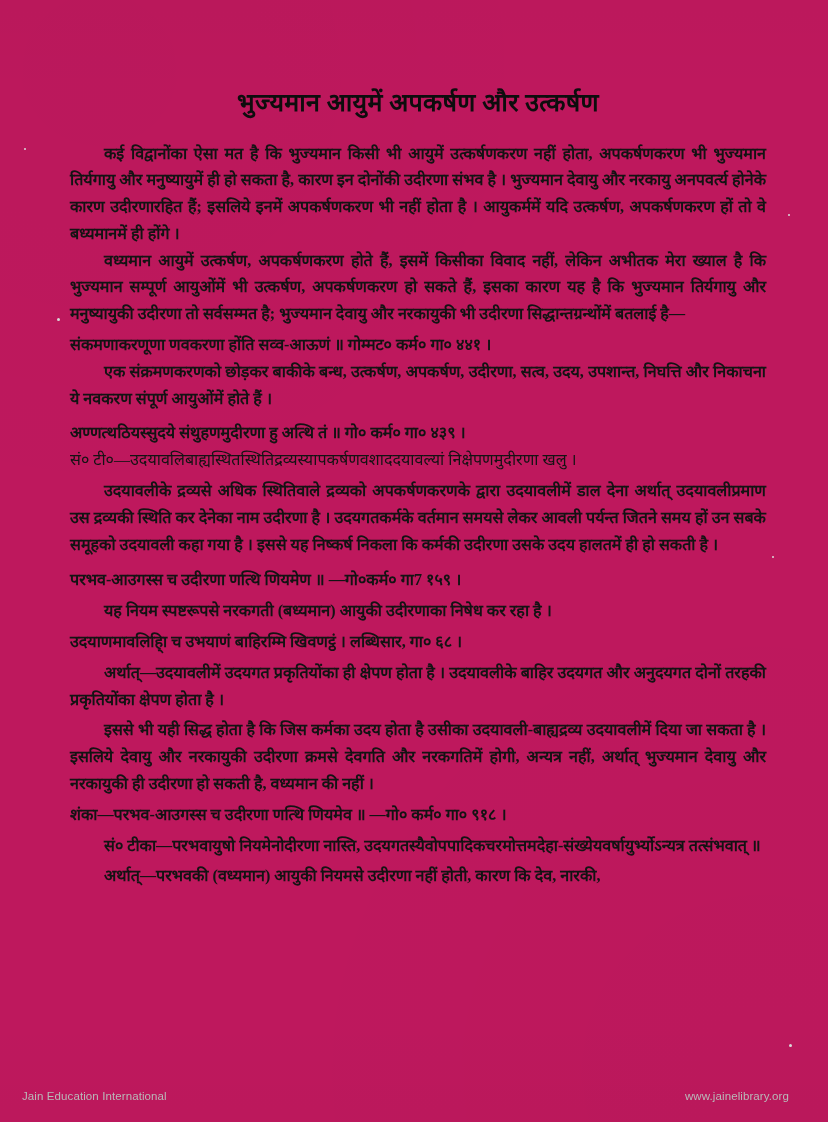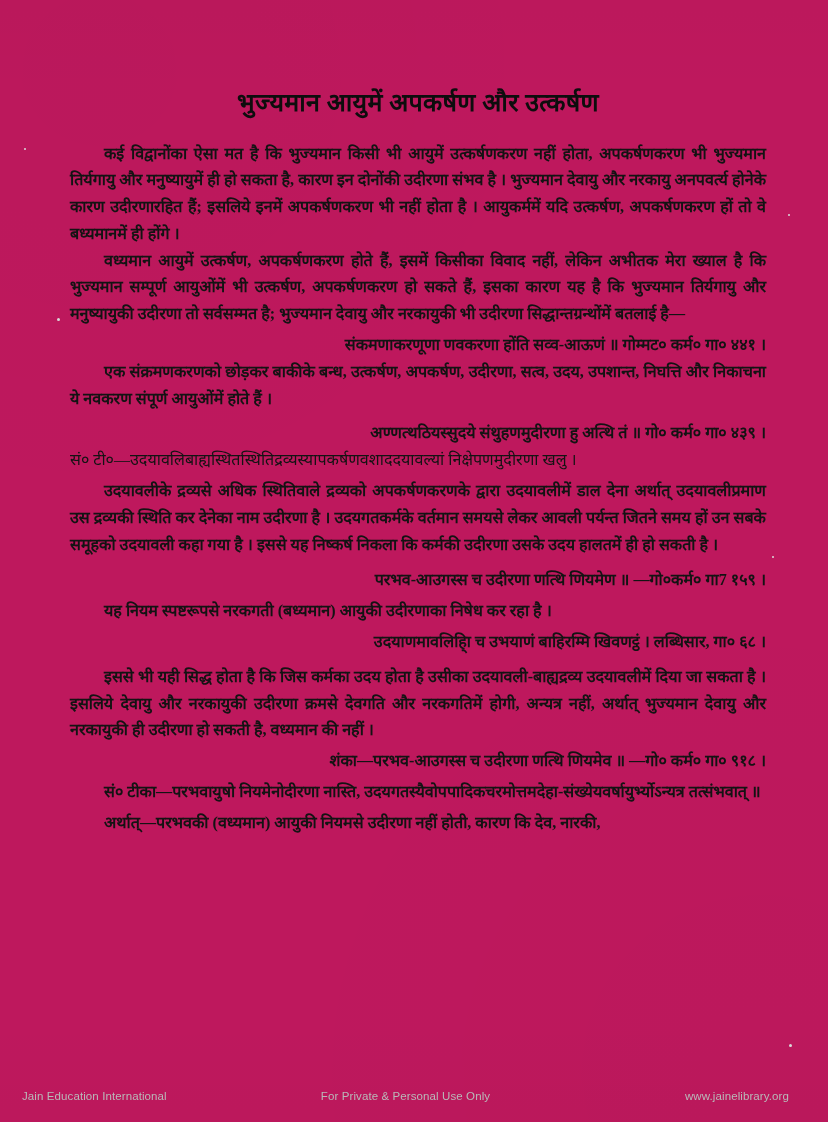--- a/index.html
+++ b/index.html
@@ -63,21 +63,21 @@
     text-justify: inter-word;
     text-indent: 34px;
     color: #131313;
     font-weight: 600;
   }
 
   p.verse {
     margin: 0;
     font-size: 16.1px;
     line-height: 26.8px;
-    text-align: right;
+    text-align: left;
     color: #131313;
     font-weight: 600;
   }
 
   p.verse-left {
     margin: 0;
     font-size: 16.1px;
     line-height: 26.8px;
     text-align: justify;
     color: #131313;
@@ -177,20 +177,21 @@
       <div class="gap-sm"></div>
 
       <p class="para">यह नियम स्पष्टरूपसे नरकगती (बध्यमान) आयुकी उदीरणाका निषेध कर रहा है ।</p>
 
       <div class="gap-sm"></div>
 
       <p class="verse">उदयाणमावलिहि्ा च उभयाणं बाहिरम्मि खिवणट्ठं । लब्धिसार, गा० ६८ ।</p>
 
       <div class="gap-sm"></div>
 
+      <p class="para">अर्थात्—उदयावलीमें उदयगत प्रकृतियोंका ही क्षेपण होता है । उदयावलीके बाहिर उदयगत और अनुदयगत दोनों तरहकी प्रकृतियोंका क्षेपण होता है ।</p>
 
       <div class="gap-sm"></div>
 
       <p class="para">इससे भी यही सिद्ध होता है कि जिस कर्मका उदय होता है उसीका उदयावली-बाह्यद्रव्य उदयावलीमें दिया जा सकता है । इसलिये देवायु और नरकायुकी उदीरणा क्रमसे देवगति और नरकगतिमें होगी, अन्यत्र नहीं, अर्थात् भुज्यमान देवायु और नरकायुकी ही उदीरणा हो सकती है, वध्यमान की नहीं ।</p>
 
       <div class="gap-sm"></div>
 
       <p class="verse">शंका—परभव-आउगस्स च उदीरणा णत्थि णियमेव ॥ —गो० कर्म० गा० ९१८ ।</p>
 
       <div class="gap-sm"></div>
@@ -199,16 +200,15 @@
 
       <div class="gap-sm"></div>
 
       <p class="para">अर्थात्—परभवकी (वध्यमान) आयुकी नियमसे उदीरणा नहीं होती, कारण कि देव, नारकी,</p>
 
     </div>
   </div>
 
   <div class="footer">
     <span class="footer-left">Jain Education International</span>
-    <span class="footer-center">For Private &amp; Personal Use Only</span>
     <span class="footer-right">www.jainelibrary.org</span>
   </div>
 </div>
 
 </body></html>

